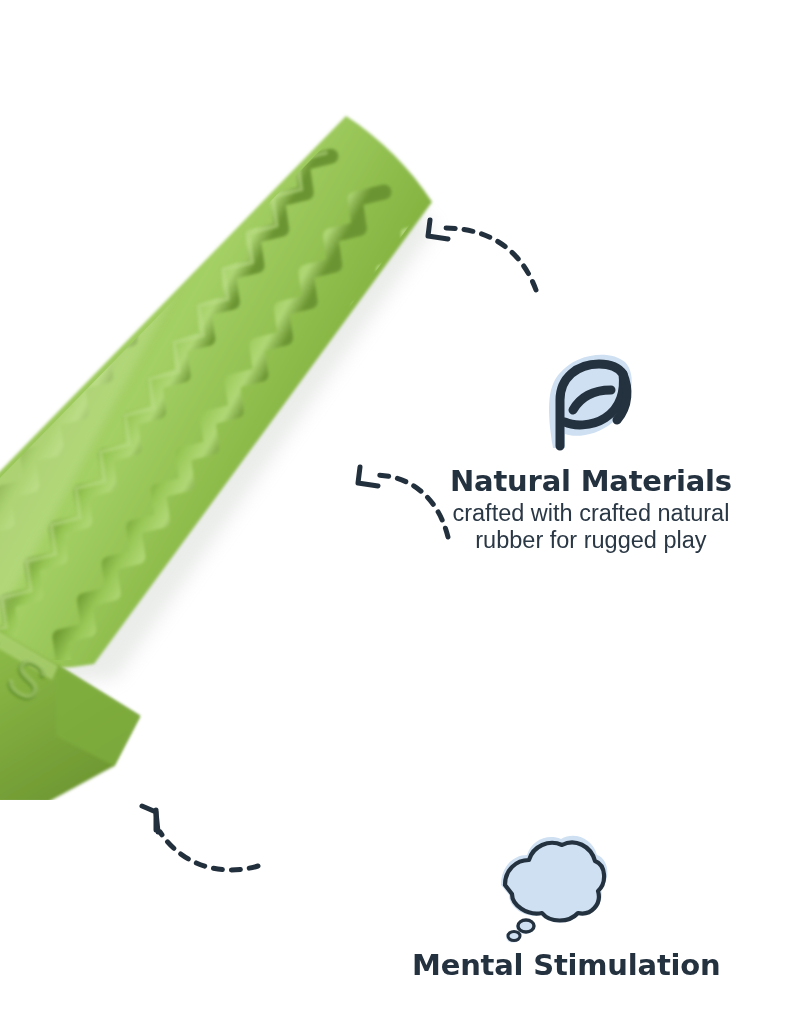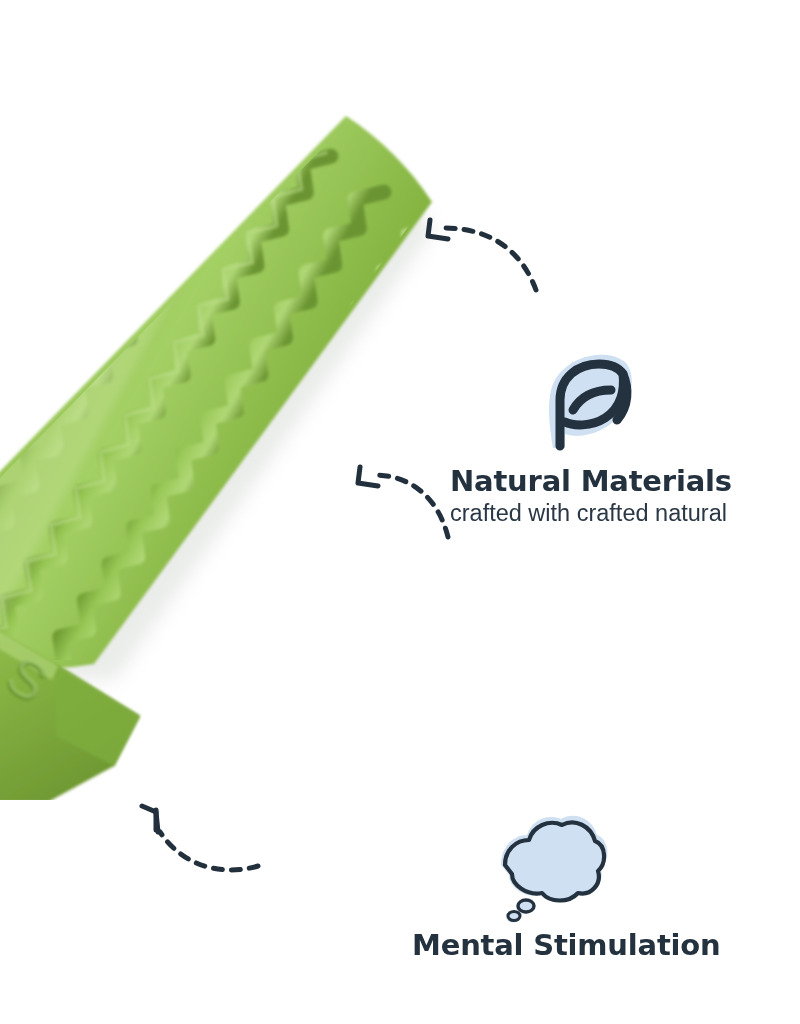--- a/index.html
+++ b/index.html
@@ -3,21 +3,21 @@
 <meta charset="utf-8">
 <style>
   html, body { margin:0; padding:0; }
   body {
     width:800px; height:1024px;
     background:#ffffff;
     font-family:"DejaVu Sans", sans-serif;
     overflow:hidden;
     position:relative;
   }
-  #stage { position:absolute; inset:0; width:800px; height:1024px; }
+  #stage { position:absolute; inset:0; width:800px; height:1024px;text-align:center; }
 
   
   .product-wrap{
     position:absolute; left:-120px; top:60px;
     width:620px; height:740px;
     pointer-events:none;
   }
   .product-wrap svg{ display:block; width:100%; height:100%; }
 
   
@@ -42,21 +42,21 @@
   .f-body div{ white-space:nowrap; }
 
   
   #feature-natural{ left:0; top:170px; width:800px; height:230px; }
   #feature-natural .f-icon{ left:525px; top:172px; }
   #feature-natural .f-text{ left:450px; top:296px; }
   #feature-natural .f-title{ font-size:29px; }
   #feature-natural .f-body{ font-size:23.5px; margin-top:4px; }
 
   
-  #feature-mental{ left:0; top:397px; width:800px; height:240px; }
+  #feature-mental{ left:0; top:417px; width:800px; height:240px; }
   #feature-mental .f-icon{ left:483px; top:410px; }
   #feature-mental .f-text{ left:412px; top:533px; }
   #feature-mental .f-title{ font-size:29px; }
   #feature-mental .f-body{ font-size:23.5px; margin-top:4px; }
 
   
   #feature-treat{ left:0; top:688px; width:800px; height:220px; }
 
   .arrow{ position:absolute; pointer-events:none; }
   .arrow svg{ display:block; }
@@ -197,20 +197,21 @@
         <path d="M 35 104 L 35 58 C 35 36, 52 22, 74 22 C 86 22, 94 26, 98 32
                  C 100 48, 96 66, 80 76 C 66 85, 48 84, 40 80" fill="none" stroke="#24313f" stroke-width="9" stroke-linecap="round" stroke-linejoin="round"></path>
         <path d="M 48 68 C 56 54, 70 48, 86 48" fill="none" stroke="#24313f" stroke-width="9" stroke-linecap="round"></path>
         <path d="M 98 32 C 104 46, 104 64, 92 78" fill="none" stroke="#24313f" stroke-width="9" stroke-linecap="round"></path>
       </svg>
     </div>
     <div class="f-text">
       <div class="f-title">Natural Materials</div>
       <div class="f-body">
         <div>crafted with crafted natural</div>
+        <div>rubber for rugged play</div>
       </div>
     </div>
   </div>
 
   <div class="arrow" id="arrow-mental">
     <svg width="130" height="92" viewBox="0 0 130 92" xmlns="http://www.w3.org/2000/svg">
       <path d="M 100 82 C 90 42, 62 20, 26 20" fill="none" stroke="#222f3c" stroke-width="5" stroke-linecap="round" stroke-dasharray="9 9"></path>
       <path d="M 12 12 L 10 28 L 30 31" fill="none" stroke="#222f3c" stroke-width="5" stroke-linecap="round" stroke-linejoin="round"></path>
     </svg>
   </div>

